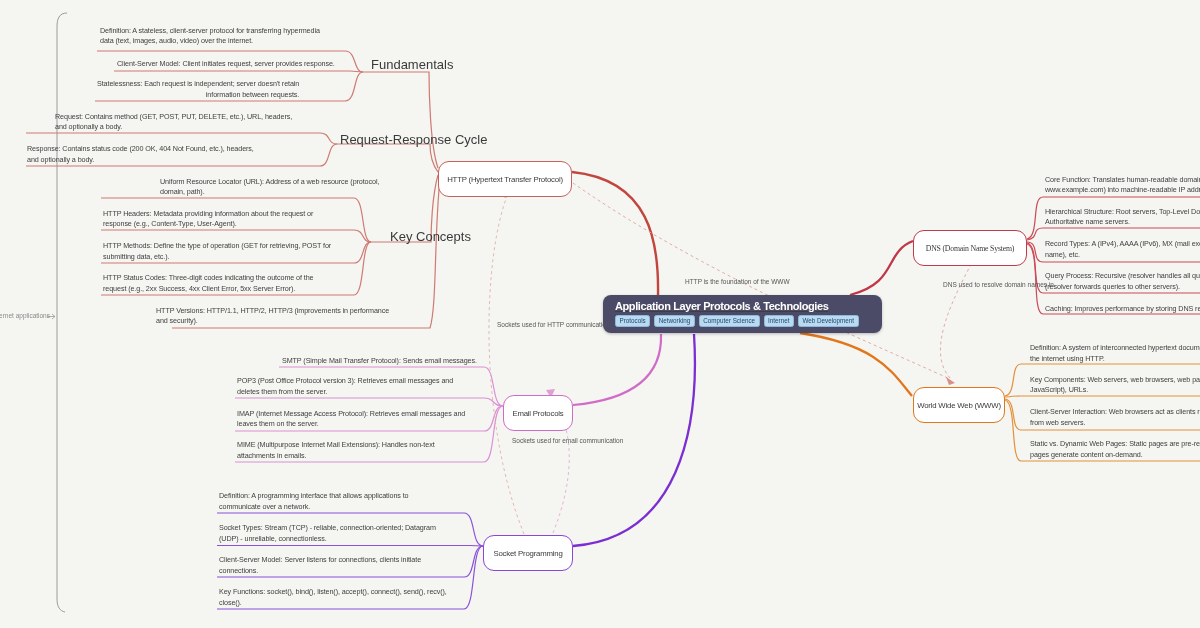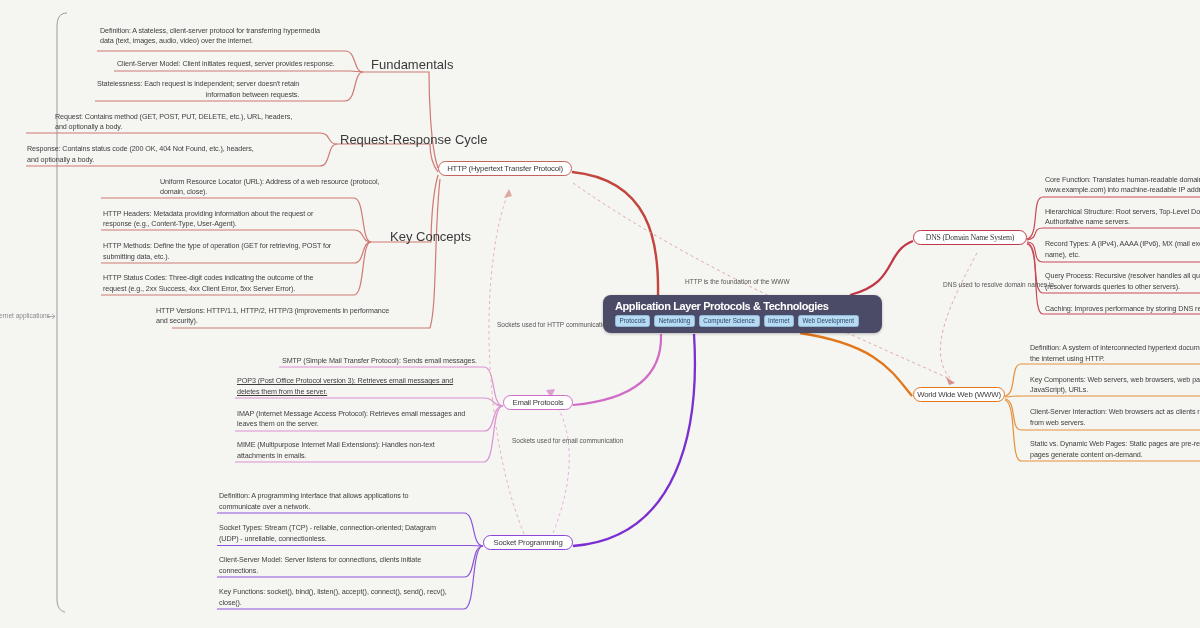--- a/index.html
+++ b/index.html
@@ -10,33 +10,33 @@
     color:#3e3e3e;
   }
   #connectors{position:absolute;left:0;top:0;width:1200px;height:628px;}
   .leaf{position:absolute;font-size:7.2px;line-height:10.9px;letter-spacing:-0.1px;color:#3e3e3e;}
   .leaf-line{display:block;white-space:nowrap;}
   .subtopic{position:absolute;font-size:13px;color:#3a3a3a;white-space:nowrap;}
   .topic{
     position:absolute;background:#ffffff;border-radius:11px;
     display:flex;align-items:center;justify-content:center;
     font-size:7.8px;letter-spacing:-0.2px;color:#3a3a3a;white-space:nowrap;
-    box-sizing:border-box;height:15px;
+    box-sizing:border-box;height:36px;
   }
   .topic.http{border:1.4px solid #c4625c;}
   .topic.dns{border:1.4px solid #c23a4a;font-family:Liberation Serif, serif;}
   .topic.email{border:1.4px solid #d06cc6;}
   .topic.socket{border:1.4px solid #8b45db;}
   .topic.www{border:1.4px solid #e2761b;}
   .central{
     position:absolute;left:603px;top:295px;width:279px;height:38px;
     background:#4b4b68;border-radius:8px;box-sizing:border-box;
     padding:5px 9px 4px 12px;box-shadow:0 1px 3px rgba(0,0,0,.25);
   }
-  .central-title-row{display:flex;align-items:center;gap:9px;}
+  .central-title-row{display:flex;align-items:center;gap:9px;text-decoration:underline;}
   .central-title{color:#ffffff;font-size:11px;font-weight:600;letter-spacing:-0.4px;white-space:nowrap;}
   .mini-icon{display:inline-block;vertical-align:middle;}
   .tag-row{display:flex;gap:4px;margin-top:3px;}
   .tag{
     background:#b9dbf2;color:#24486e;font-size:6.3px;line-height:8.5px;
     padding:0.5px 3.5px;border-radius:2.5px;border:0.5px solid #8fb9da;white-space:nowrap;
   }
   .xlabel{position:absolute;font-size:6.5px;color:#555555;white-space:nowrap;}
   .summary-label{position:absolute;left:-20px;top:312px;width:70px;text-align:right;
     font-size:6.5px;color:#8a8a8a;white-space:nowrap;}
@@ -188,42 +188,42 @@
     <div class="leaf" style="left: 27px; top: 111.5px; margin-left: 28px;">
       <span class="leaf-line">Request: Contains method (GET, POST, PUT, DELETE, etc.), URL, headers,</span>
       <span class="leaf-line">and optionally a body.</span>
     </div>
     <div class="leaf" style="left: 27px; top: 144px;">
       <span class="leaf-line">Response: Contains status code (200 OK, 404 Not Found, etc.), headers,</span>
       <span class="leaf-line">and optionally a body.</span>
     </div>
     <div class="leaf" style="left: 112px; top: 176.5px; margin-left: 48px;">
       <span class="leaf-line">Uniform Resource Locator (URL): Address of a web resource (protocol,</span>
-      <span class="leaf-line">domain, close).</span>
+      <span class="leaf-line">domain, path).</span>
     </div>
     <div class="leaf" style="left: 103px; top: 208.5px;">
       <span class="leaf-line">HTTP Headers: Metadata providing information about the request or</span>
       <span class="leaf-line">response (e.g., Content-Type, User-Agent).</span>
     </div>
     <div class="leaf" style="left: 103px; top: 241px;">
       <span class="leaf-line">HTTP Methods: Define the type of operation (GET for retrieving, POST for</span>
       <span class="leaf-line">submitting data, etc.).</span>
     </div>
     <div class="leaf" style="left: 103px; top: 273px;">
       <span class="leaf-line">HTTP Status Codes: Three-digit codes indicating the outcome of the</span>
       <span class="leaf-line">request (e.g., 2xx Success, 4xx Client Error, 5xx Server Error).</span>
     </div>
     <div class="leaf" style="left: 156px; top: 305.5px;">
       <span class="leaf-line">HTTP Versions: HTTP/1.1, HTTP/2, HTTP/3 (improvements in performance</span>
       <span class="leaf-line">and security).</span>
     </div>
     <div class="leaf" style="left: 282px; top: 355.5px;">
       <span class="leaf-line">SMTP (Simple Mail Transfer Protocol): Sends email messages.</span>
     </div>
-    <div class="leaf" style="left: 237px; top: 376px; text-decoration: underline;">
+    <div class="leaf" style="left: 237px; top: 376px;">
       <span class="leaf-line">POP3 (Post Office Protocol version 3): Retrieves email messages and</span>
       <span class="leaf-line">deletes them from the server.</span>
     </div>
     <div class="leaf" style="left: 237px; top: 408.5px;">
       <span class="leaf-line">IMAP (Internet Message Access Protocol): Retrieves email messages and</span>
       <span class="leaf-line">leaves them on the server.</span>
     </div>
     <div class="leaf" style="left: 237px; top: 440px;">
       <span class="leaf-line">MIME (Multipurpose Internet Mail Extensions): Handles non-text</span>
       <span class="leaf-line">attachments in emails.</span>

